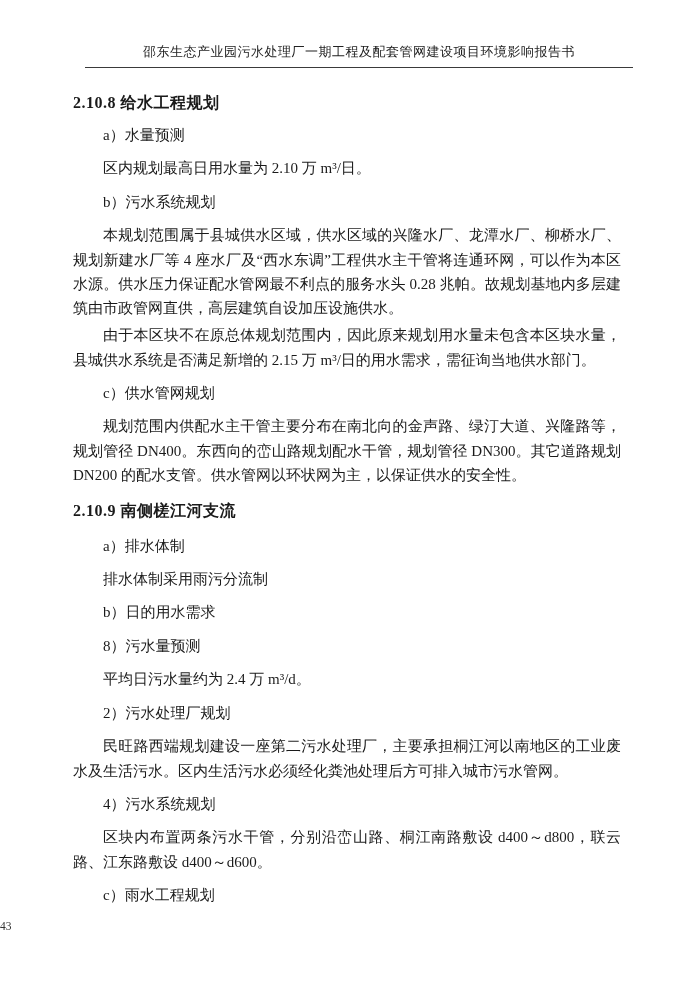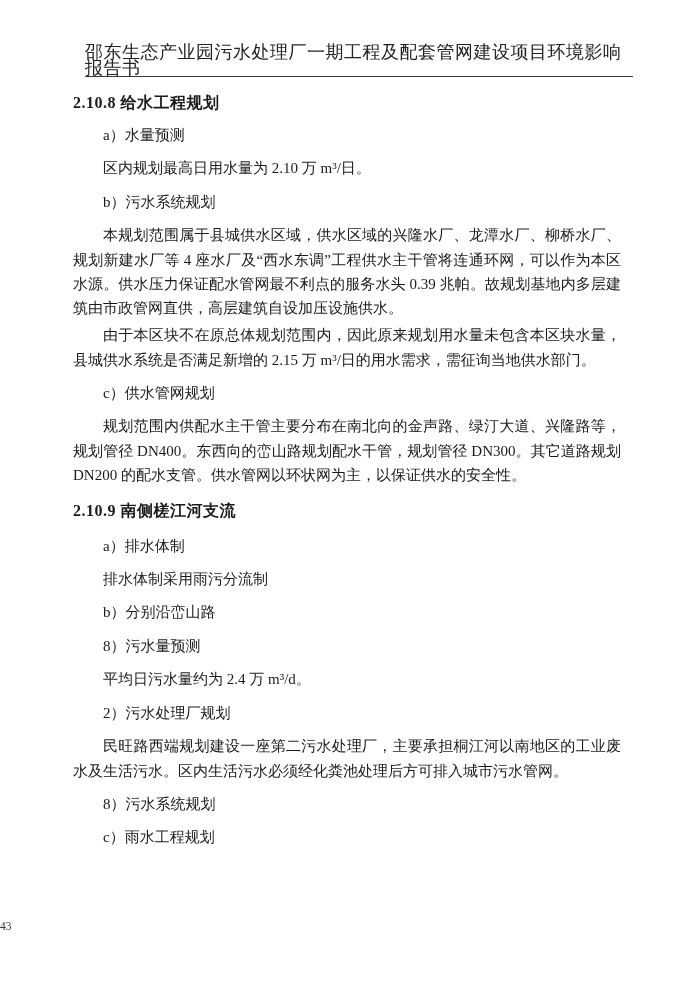--- a/index.html
+++ b/index.html
@@ -14,27 +14,27 @@
     background: #ffffff;
     font-family: "Liberation Serif", "DejaVu Serif", serif;
     color: #1a1a1a;
     overflow: hidden;
   }
   .page-header {
     position: absolute;
     top: 44px;
     left: 85px;
     width: 548px;
-    text-align: left;
-    font-size: 18px;
+    text-align: center;
+    font-size: 13px;
     line-height: 16px;
     letter-spacing: 0.5px;
     color: #222222;
     border-bottom: 1.5px solid #3a3a3a;
-    padding-bottom: 0;
+    padding-bottom: 7px;
   }
   .content {
     position: absolute;
     top: 94px;
     left: 73px;
     width: 548px;
   }
   .h3 {
     font-size: 16px;
     font-weight: bold;
@@ -75,31 +75,32 @@
 
 <div class="page">
 
   <div class="page-header">邵东生态产业园污水处理厂一期工程及配套管网建设项目环境影响报告书</div>
 
   <div class="content">
     <div class="h3">2.10.8 给水工程规划</div>
     <div class="item">a）水量预测</div>
     <div class="para">区内规划最高日用水量为 2.10 万 m³/日。</div>
     <div class="item">b）污水系统规划</div>
-    <div class="para">本规划范围属于县城供水区域，供水区域的兴隆水厂、龙潭水厂、柳桥水厂、规划新建水厂等 4 座水厂及“西水东调”工程供水主干管将连通环网，可以作为本区水源。供水压力保证配水管网最不利点的服务水头 0.39 兆帕。故规划基地内多层建筑由市政管网直供，高层建筑自设加压设施供水。</div>
+    <div class="para">本规划范围属于县城供水区域，供水区域的兴隆水厂、龙潭水厂、柳桥水厂、规划新建水厂等 4 座水厂及“西水东调”工程供水主干管将连通环网，可以作为本区水源。供水压力保证配水管网最不利点的服务水头 0.28 兆帕。故规划基地内多层建筑由市政管网直供，高层建筑自设加压设施供水。</div>
     <div class="para">由于本区块不在原总体规划范围内，因此原来规划用水量未包含本区块水量，县城供水系统是否满足新增的 2.15 万 m³/日的用水需求，需征询当地供水部门。</div>
     <div class="item">c）供水管网规划</div>
     <div class="para">规划范围内供配水主干管主要分布在南北向的金声路、绿汀大道、兴隆路等，规划管径 DN400。东西向的峦山路规划配水干管，规划管径 DN300。其它道路规划 DN200 的配水支管。供水管网以环状网为主，以保证供水的安全性。</div>
     <div class="h3 mt">2.10.9 南侧槎江河支流</div>
     <div class="item">a）排水体制</div>
     <div class="para">排水体制采用雨污分流制</div>
-    <div class="item">b）分别沿峦山路</div>
+    <div class="item">b）日的用水需求</div>
     <div class="item">8）污水量预测</div>
     <div class="para">平均日污水量约为 2.4 万 m³/d。</div>
     <div class="item">2）污水处理厂规划</div>
     <div class="para">民旺路西端规划建设一座第二污水处理厂，主要承担桐江河以南地区的工业废水及生活污水。区内生活污水必须经化粪池处理后方可排入城市污水管网。</div>
-    <div class="item">8）污水系统规划</div>
+    <div class="item">4）污水系统规划</div>
+    <div class="para">区块内布置两条污水干管，分别沿峦山路、桐江南路敷设 d400～d800，联云路、江东路敷设 d400～d600。</div>
     <div class="item">c）雨水工程规划</div>
   </div>
 
   <div class="page-footer">43</div>
 
 </div>
 
 </body></html>

